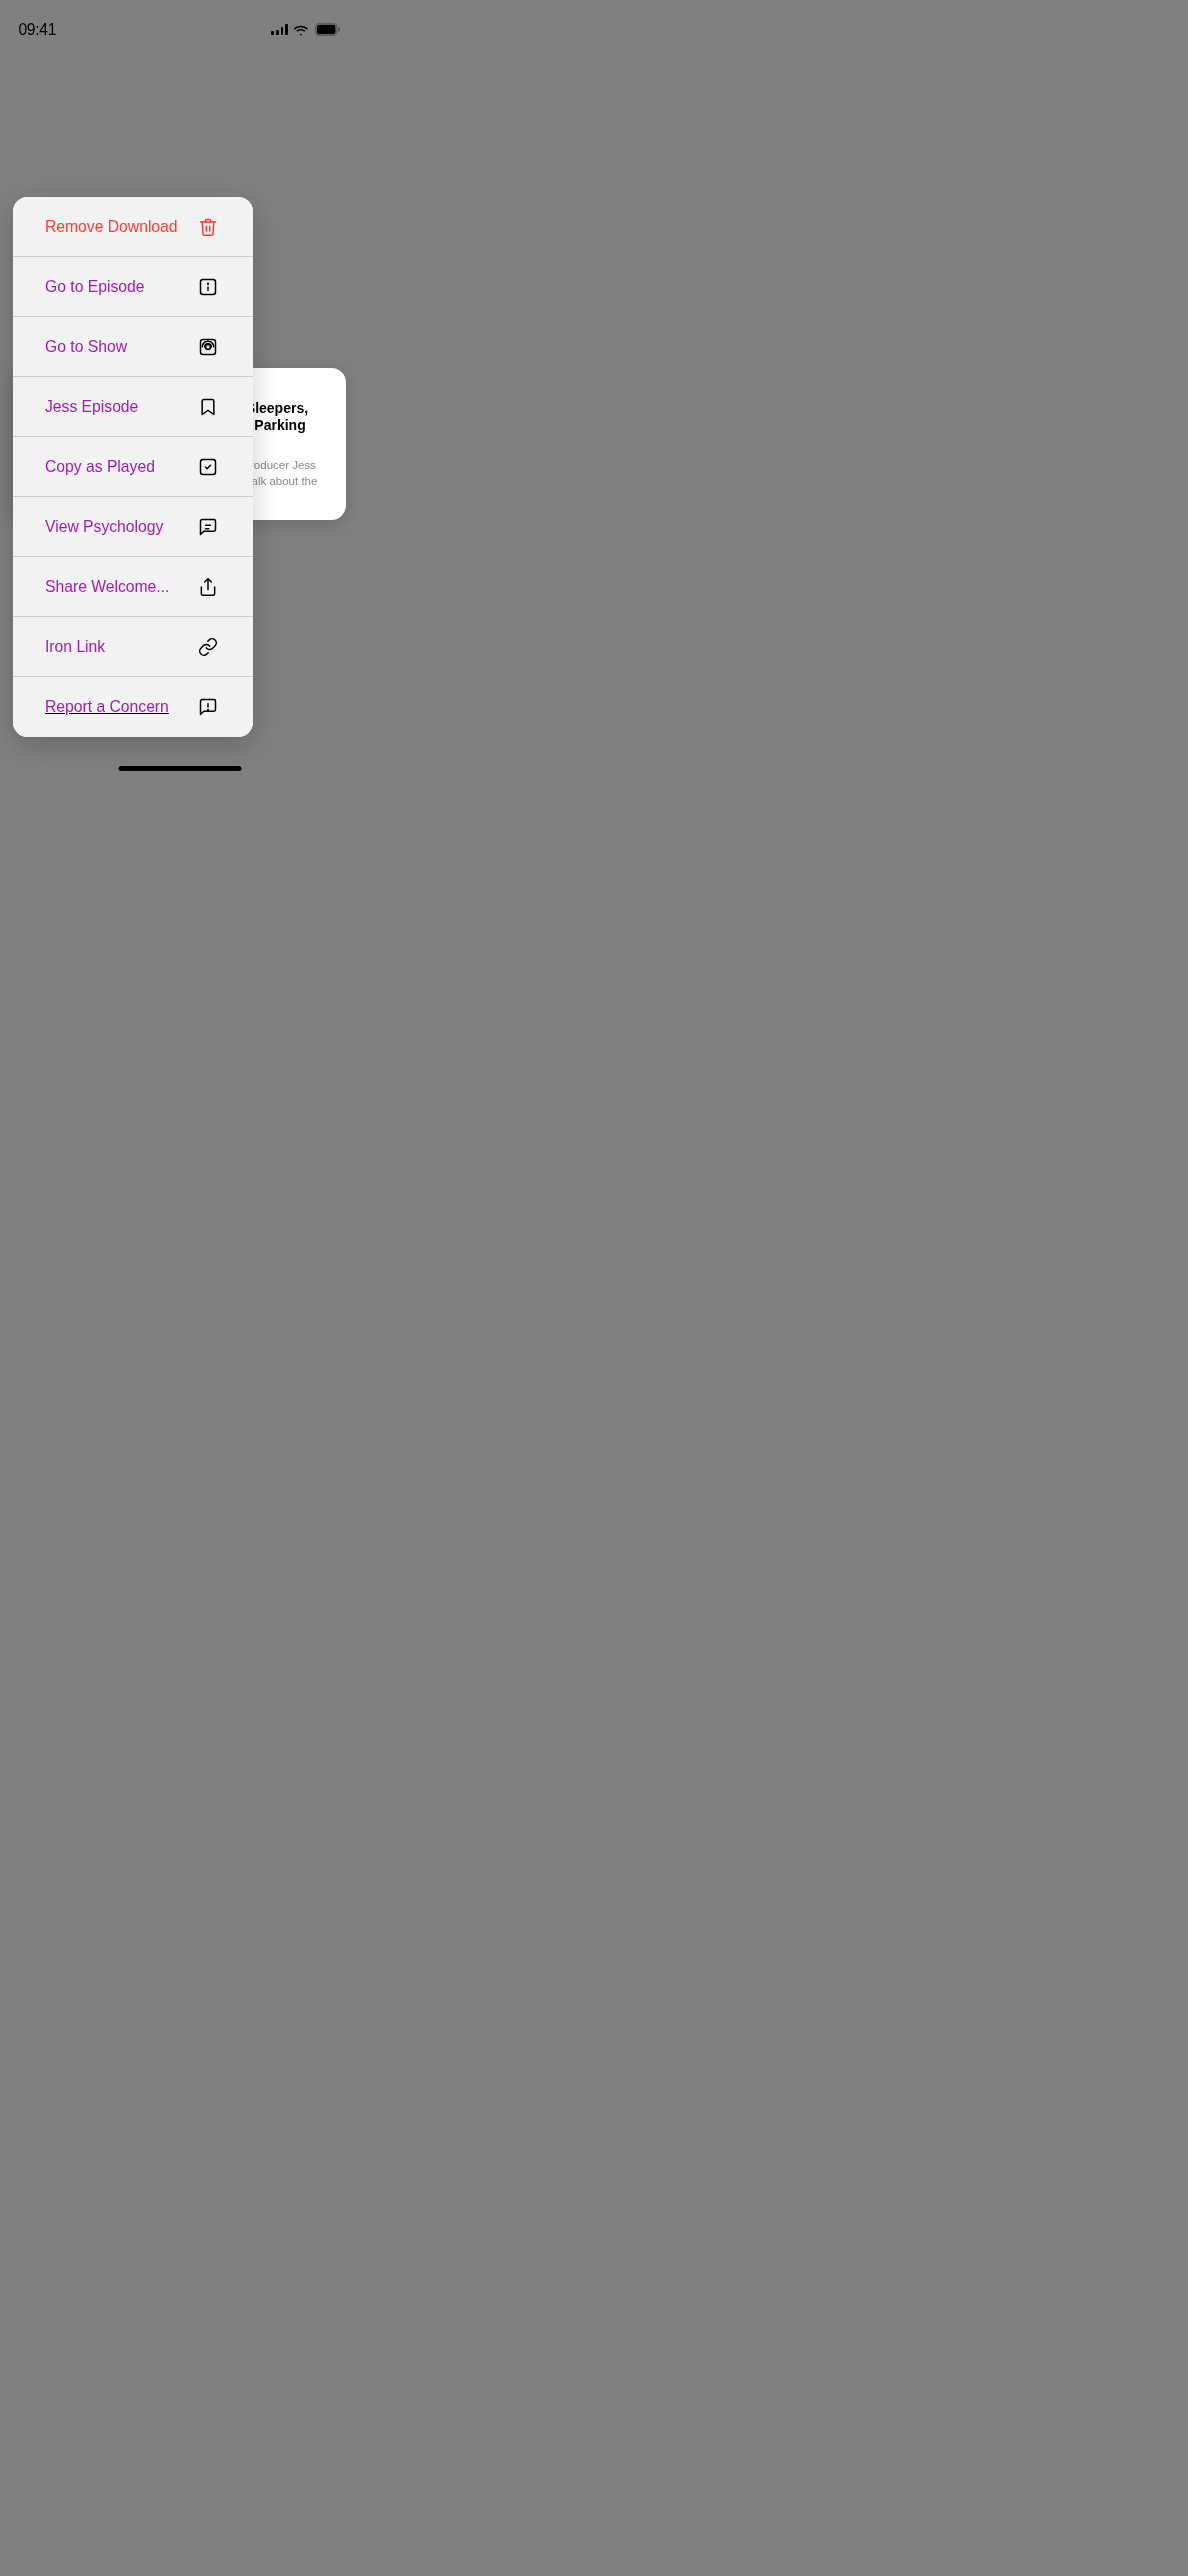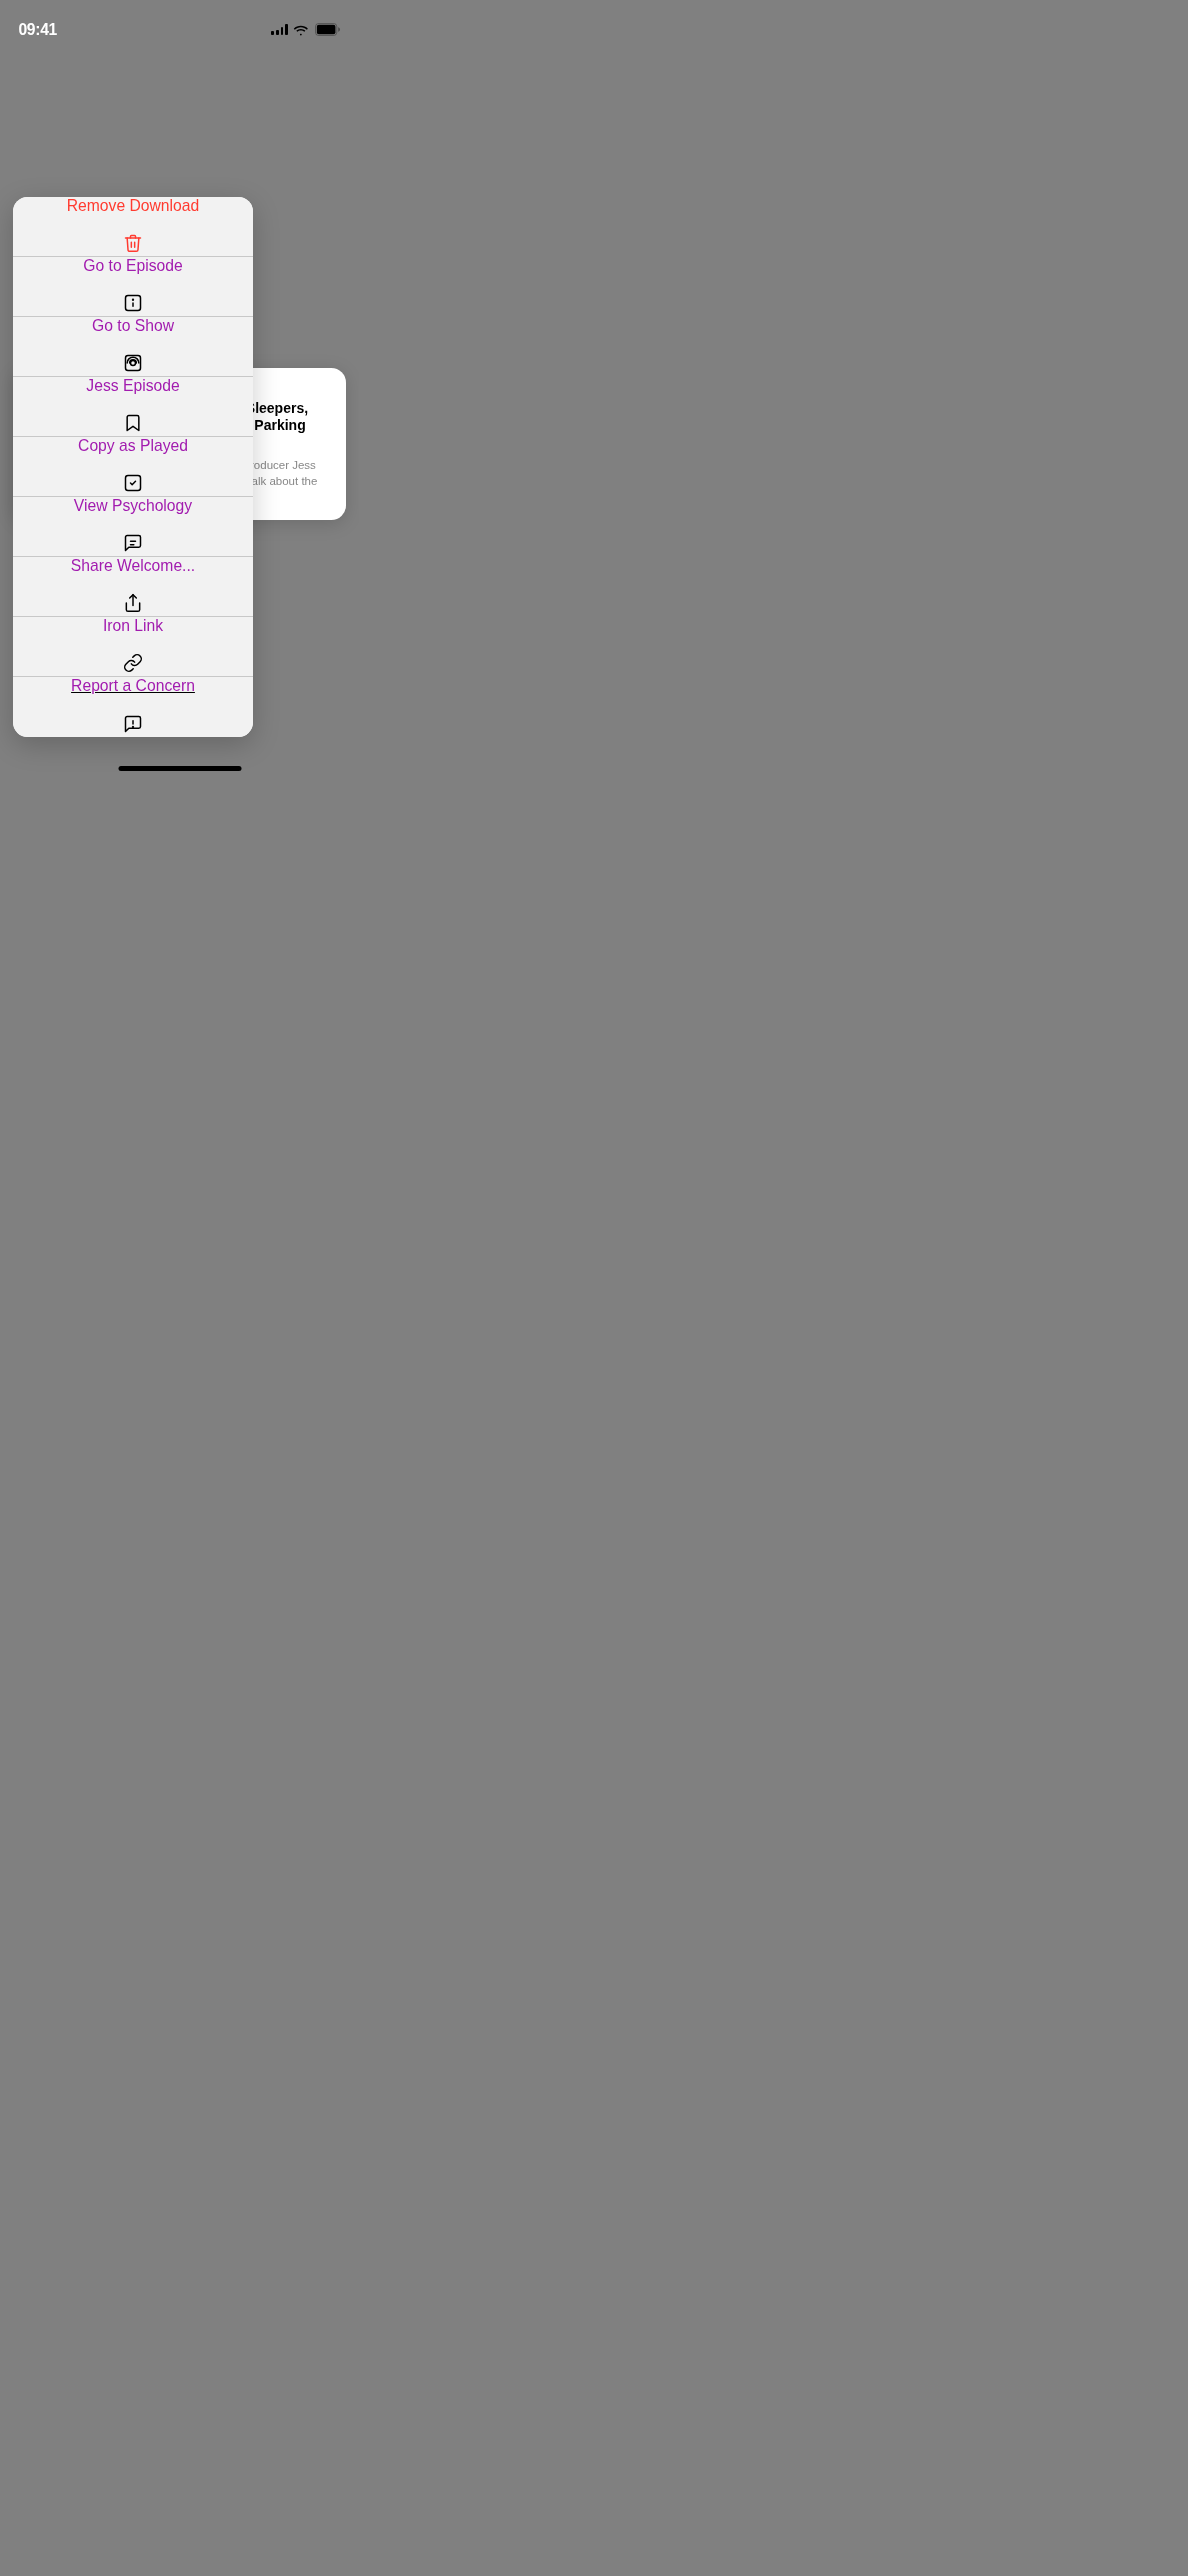--- a/index.html
+++ b/index.html
@@ -18,22 +18,22 @@
     .status-bar {
       display: flex;
       justify-content: space-between;
       align-items: center;
       padding: 13px 18.4px 0 18.4px;
       height: 46px;
     }
 
     .status-time {
       font-size: 15.7px;
-      font-weight: 700;
-      color: #ffffff;
+      font-weight: 400;
+      color: #000000;
       letter-spacing: -0.3px;
     }
 
     .status-icons {
       display: flex;
       align-items: center;
       gap: 5.5px;
     }
 
     
@@ -202,21 +202,20 @@
     .menu-item {
       display: flex;
       align-items: center;
       justify-content: space-between;
       padding: 0 32px;
       height: 60px;
       background: #f2f2f2;
       border-bottom: 0.5px solid #c8c8c8;
       cursor: pointer;
       position: relative;
-      flex-direction: column;
     }
 
     .menu-item:last-child {
       border-bottom: none;
       text-decoration: underline;
     }
 
     .menu-item-label {
       font-size: 15.7px;
       color: #a21caf;

